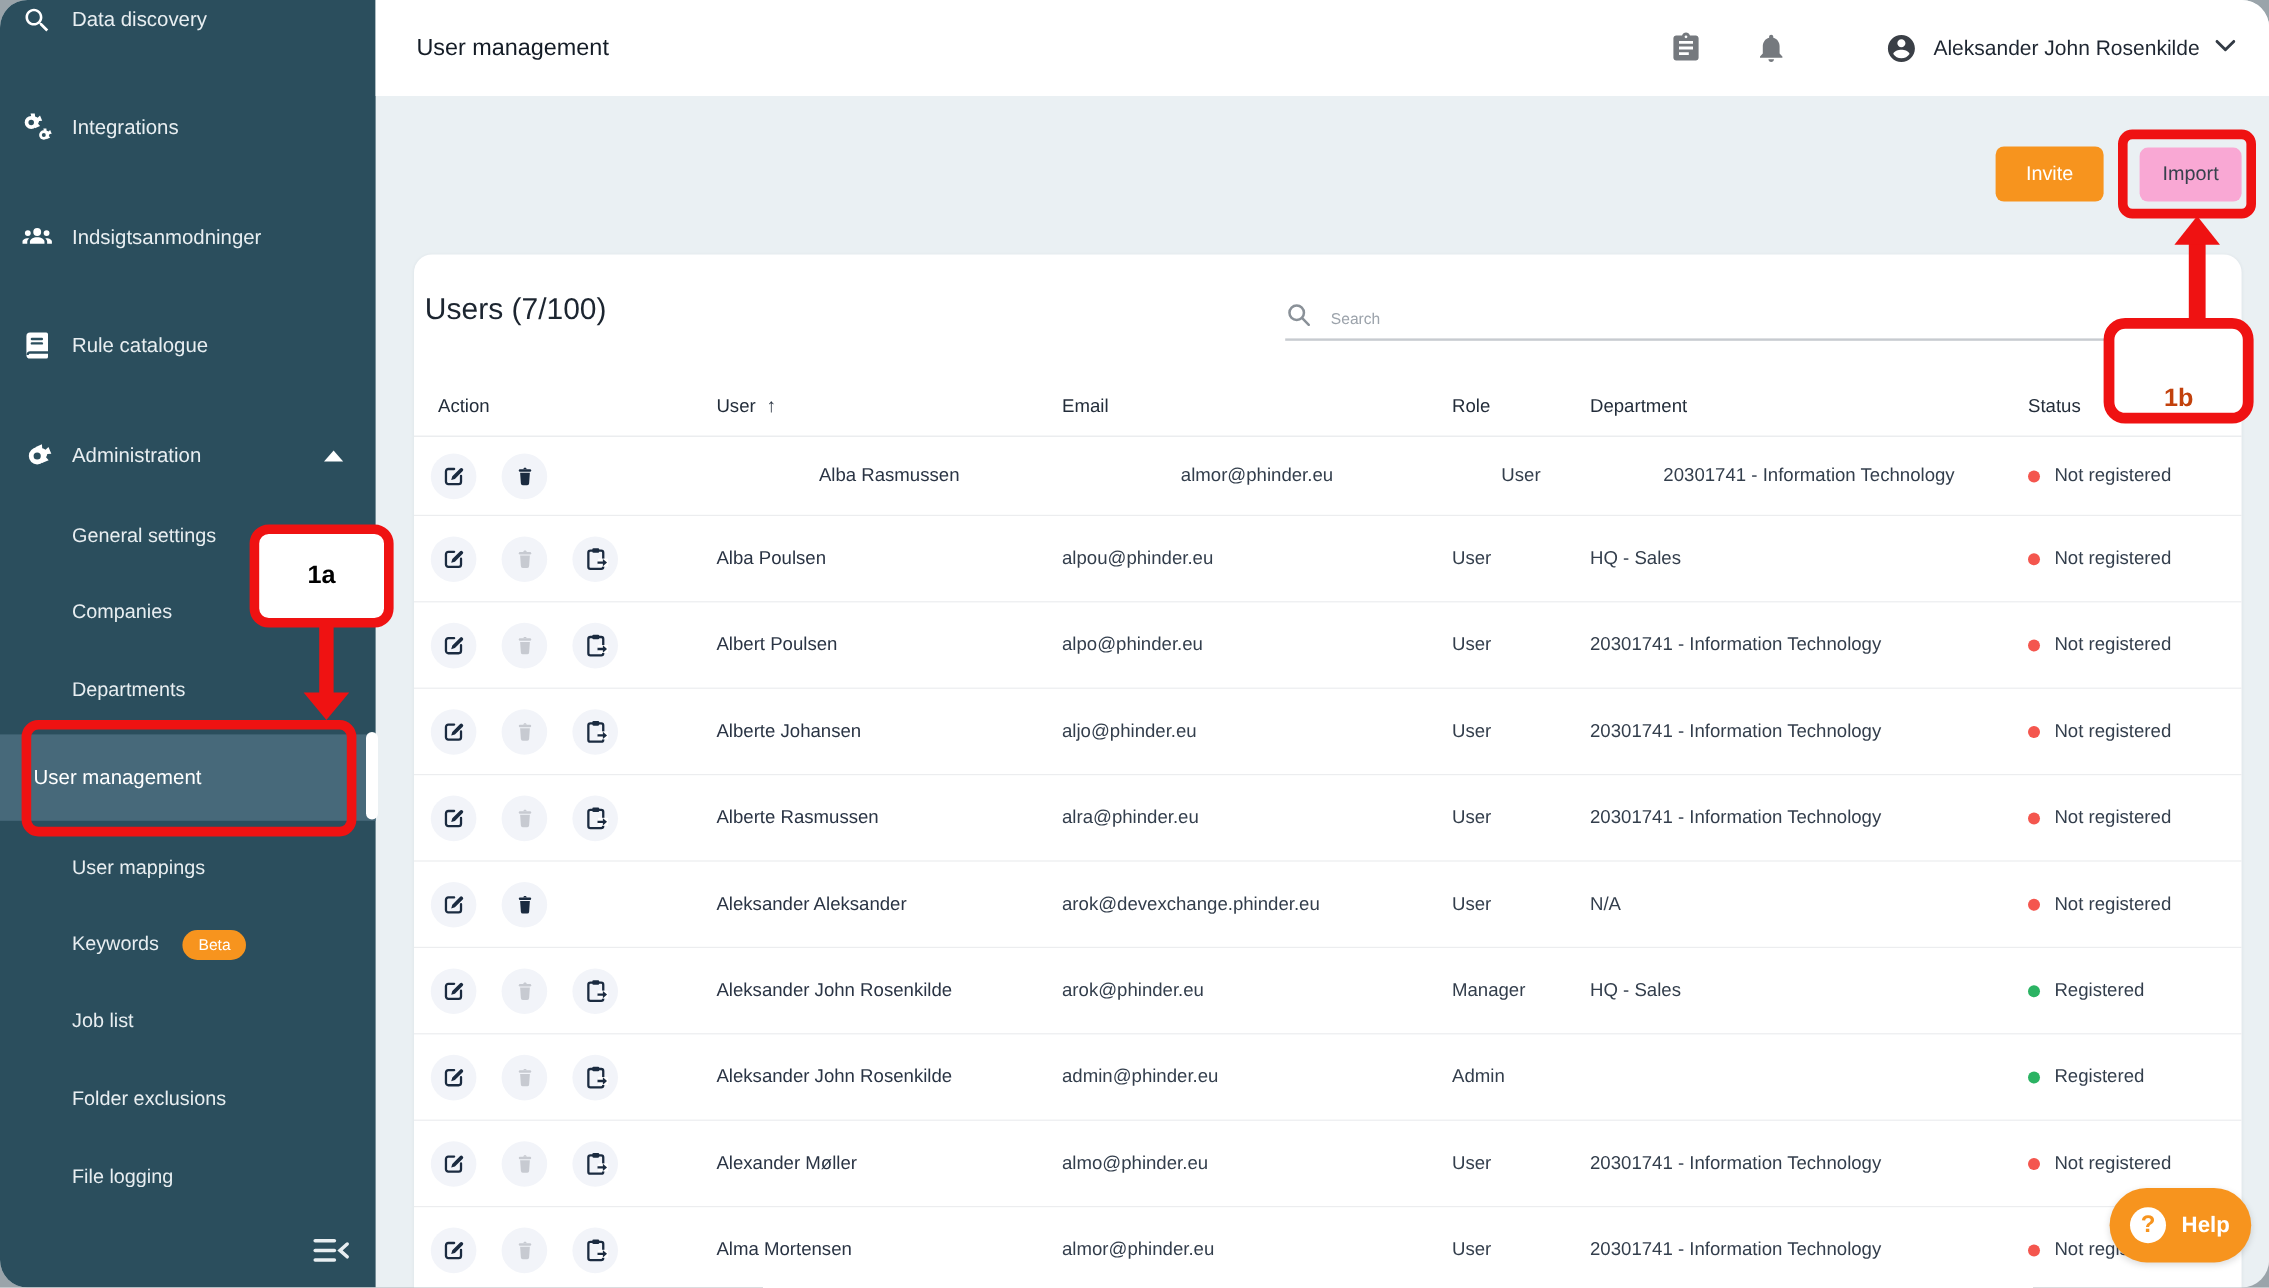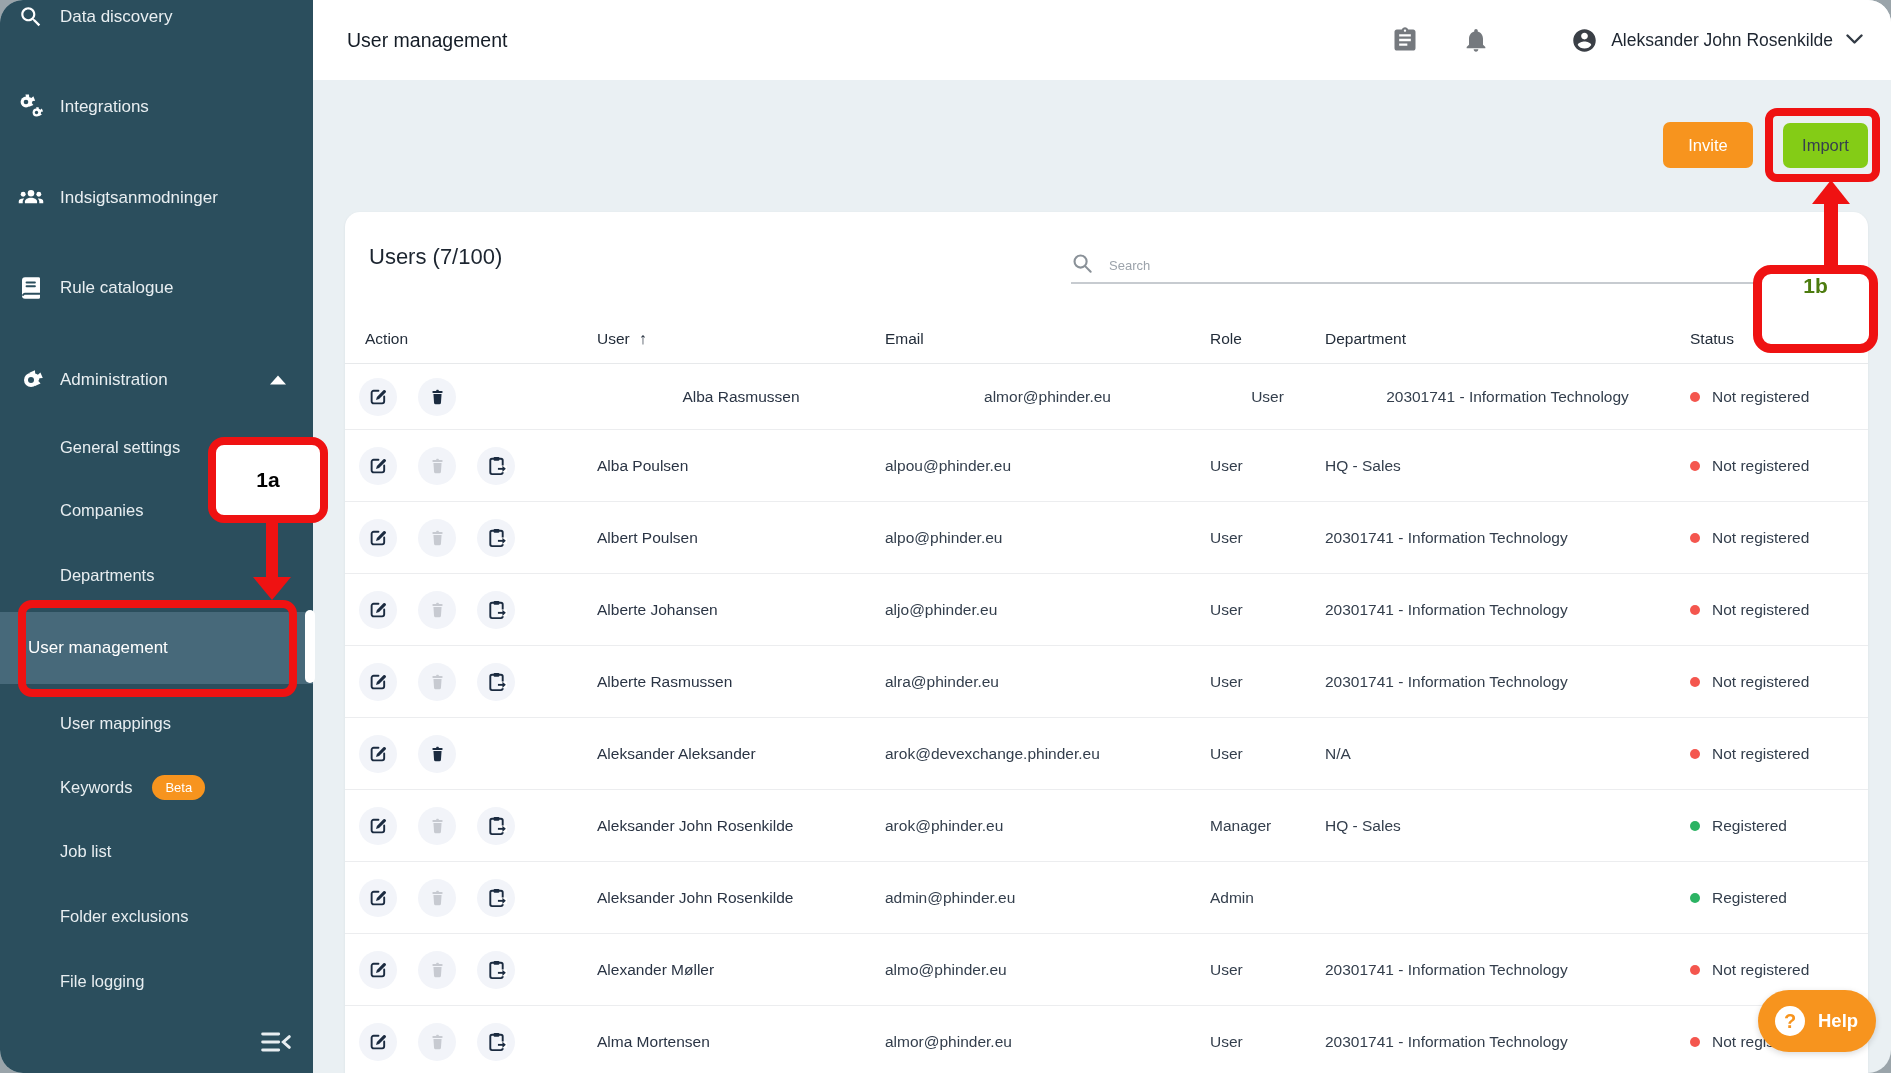--- a/index.html
+++ b/index.html
@@ -28,24 +28,24 @@
   .topbar-title { position:absolute; left:34px; top:0; height:80px; display:flex; align-items:center; font-size:19.5px; font-weight:500; color:#141C26; }
   .tb-icon { position:absolute; top:26px; width:28px; height:28px; cursor:pointer; }
   .tb-clipboard { left:1078px; }
   .tb-bell { left:1149px; }
   .user-menu { position:absolute; right:28px; top:0; height:80px; display:flex; align-items:center; gap:13px; cursor:pointer; }
   .avatar { width:27px; height:27px; }
   .user-name { font-size:17.5px; color:#1E2631; }
   
   .btn { position:absolute; display:flex; align-items:center; justify-content:center; border:none; border-radius:7px; font-size:16.5px; font-family:inherit; cursor:pointer; }
   .btn-invite { left:1663px; top:122px; width:90px; height:46px; background:#F7941E; color:#FFFFFF; }
-  .btn-import { left:1783px; top:123px; width:85px; height:45px; background:#84cc16; color:#37414D; }
+  .btn-import { left:1783px; top:123px; width:85px; height:45px; background:#f9a8d4; color:#37414D; }
   
   .card { position:absolute; left:345px; top:212px; width:1523px; height:880px; background:#FFFFFF; border-radius:15px; box-shadow:0 1px 3px rgba(25,39,52,0.07); }
-  .card-title { position:absolute; left:24px; top:32px; font-size:22px; color:#1C2530; }
+  .card-title { position:absolute; left:9px; top:32px; font-size:25px; color:#1C2530; }
   .search-box { position:absolute; left:726px; top:36px; width:774px; height:36px; border-bottom:2px solid #C7CBD0; display:flex; align-items:center; gap:13px; }
   .search-box input { flex:1; border:none; outline:none; background:transparent; font-family:inherit; font-size:13px; color:#c2410c; }
   .search-box input::placeholder { color:#9CA3AB; }
   .thead { position:absolute; left:20px; top:103px; width:1483px; height:48px; display:grid; grid-template-columns:232px 288px 325px 115px 365px 158px; align-items:center; font-size:15.5px; font-weight:400; color:#232D3A; }
   .th { display:flex; align-items:center; gap:9px; cursor:pointer; }
   .sort-arrow { font-size:16px; color:#2A3442; }
   .rows { position:absolute; left:0; top:151px; width:1523px; border-top:1px solid #E7E9EB; }
   .row { display:grid; grid-template-columns:232px 288px 325px 115px 365px 158px; align-items:center; height:72px; padding-left:20px; border-bottom:1px solid #ECEDEF; font-size:15.5px; color:#333E4C; }
   .row.first { height:66px;text-align:center; }
   .cell-name { color:#2A3444; }
@@ -57,21 +57,21 @@
   .dot { width:10px; height:10px; border-radius:50%; }
   .dot-red { background:#F4564E; }
   .dot-green { background:#2BB363; }
   
   .ann { position:absolute; z-index:60; }
   .ann-rect-1a { left:18px; top:600px; width:279px; height:97px; border:8px solid #EF1212; border-radius:14px; }
   .ann-box-1a { left:208px; top:437px; width:120px; height:86px; background:#fff; border:8px solid #EF1212; border-radius:16px; display:flex; align-items:center; justify-content:center; font-size:21px; font-weight:bold; color:#000; }
   .ann-shaft-1a { left:266px; top:519px; width:12px; height:60px; background:#EF1212; }
   .ann-head-1a { left:253px; top:577px; width:0; height:0; border-left:19px solid transparent; border-right:19px solid transparent; border-top:23px solid #EF1212; }
   .ann-rect-1b { left:1765px; top:108px; width:115px; height:74px; border:8px solid #EF1212; border-radius:12px; }
-  .ann-box-1b { left:1753px; top:265px; width:125px; height:88px; background:#fff; border:9px solid #EF1212; border-radius:18px; display:flex; align-items:flex-start; justify-content:center; font-size:21px; font-weight:bold; color:#4d7c0f; }
+  .ann-box-1b { left:1753px; top:265px; width:125px; height:88px; background:#fff; border:9px solid #EF1212; border-radius:18px; display:flex; align-items:flex-end; justify-content:center; font-size:21px; font-weight:bold; color:#c2410c; }
   .ann-shaft-1b { left:1824px; top:202px; width:14px; height:65px; background:#EF1212; }
   .ann-head-1b { left:1812px; top:180px; width:0; height:0; border-left:19px solid transparent; border-right:19px solid transparent; border-bottom:24px solid #EF1212; }
   
   .help-btn { position:absolute; left:1758px; top:990px; width:118px; height:62px; background:#F7941E; border-radius:31px; display:flex; align-items:center; z-index:70; cursor:pointer; box-shadow:0 2px 6px rgba(0,0,0,0.15); }
   .help-q { width:30px; height:30px; margin-left:17px; border-radius:50%; background:#FFFFFF; color:#F7941E; font-weight:bold; font-size:20px; display:flex; align-items:center; justify-content:center; }
   .help-label { margin-left:13px; color:#FFFFFF; font-size:18.5px; font-weight:600; }
 </style>
 </head>
 <body>
 

